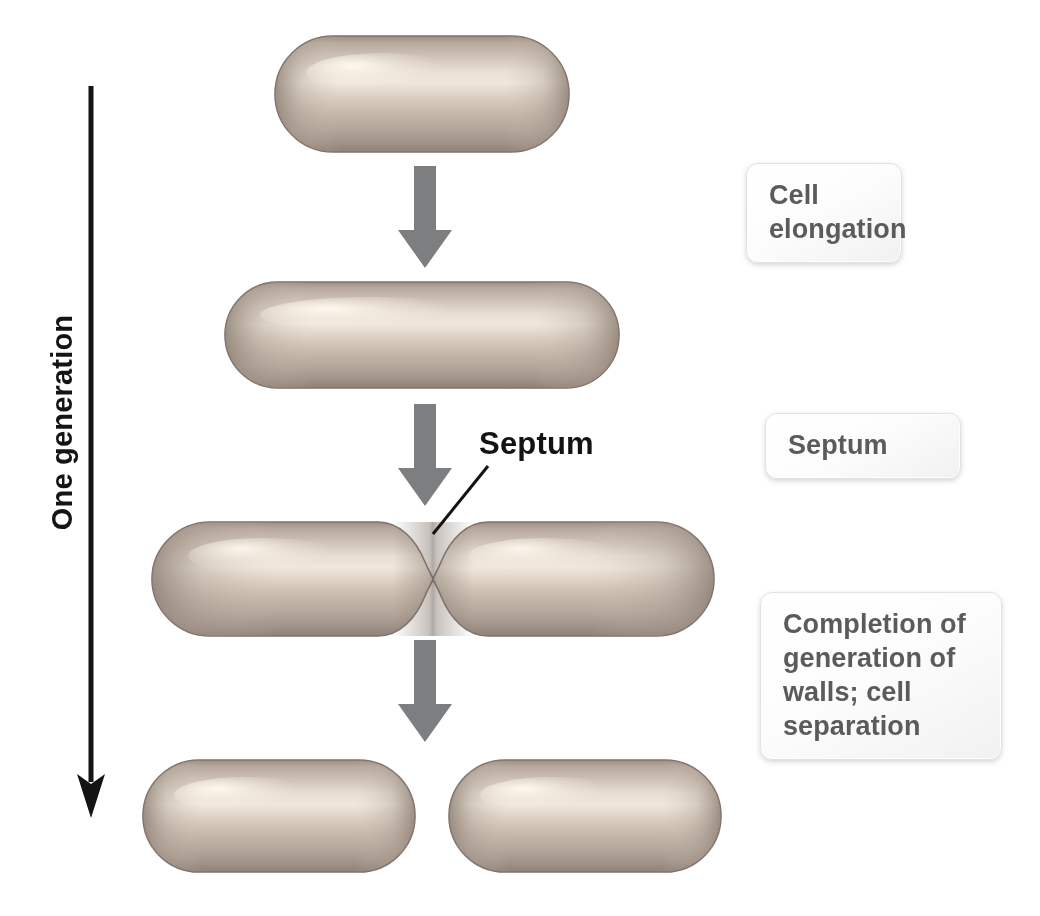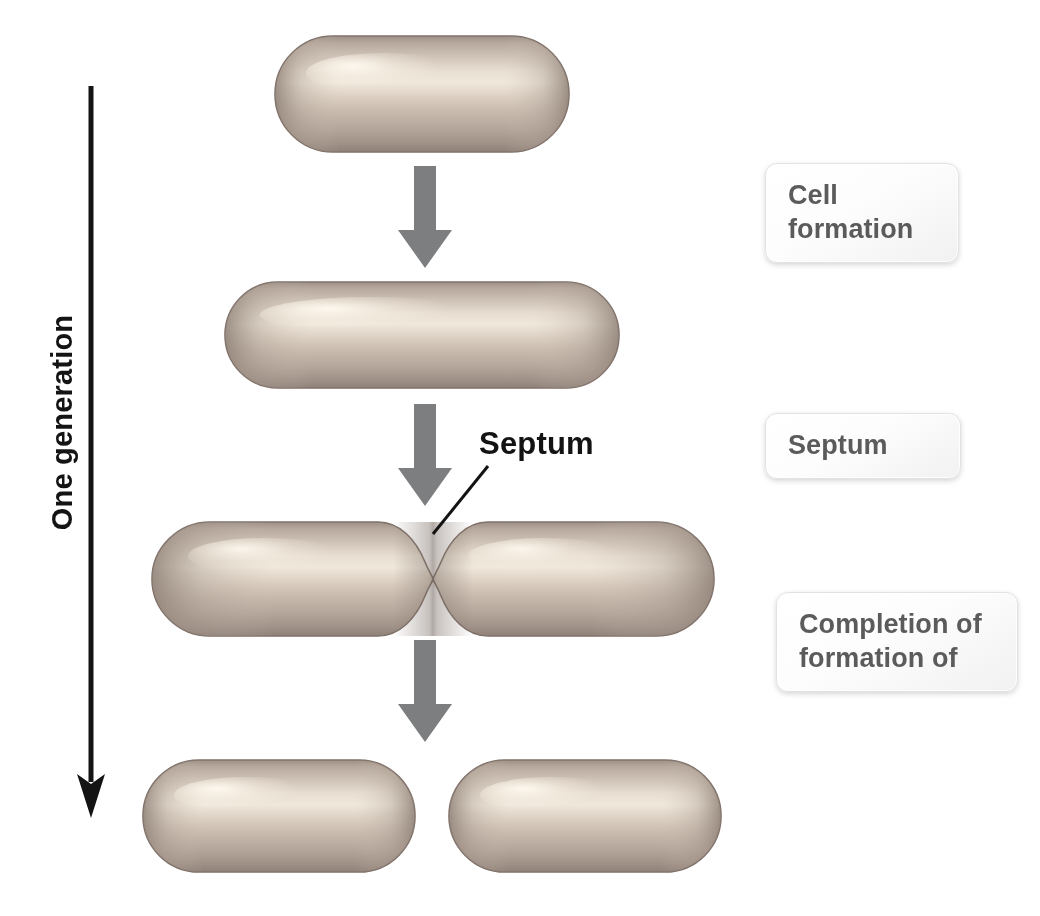--- a/index.html
+++ b/index.html
@@ -72,23 +72,23 @@
     border-radius: 12px;
     box-shadow: 0 2px 5px rgba(120,120,120,0.30),
                 0 0 0 1px rgba(255,255,255,0.85) inset;
     color: #5b5b5b;
     font-size: 27px;
     font-weight: bold;
     line-height: 1.26;
     letter-spacing: 0.1px;
     padding: 14px 18px 16px 22px;
   }
-  #callout-0 { left: 765px; top: 163px; width: 194px; }
+  #callout-0 { left: 746px; top: 163px; width: 156px; }
   #callout-1 { left: 765px; top: 413px; width: 196px; }
-  #callout-2 { left: 776px; top: 592px; width: 242px; }
+  #callout-2 { left: 760px; top: 592px; width: 242px; }
   .callout-line { display: block; }
 </style>
 </head>
 <body>
 
 <div id="diagram-root">
 
   <svg width="0" height="0" style="position:absolute">
     <defs>
       <linearGradient id="cellBody" x1="0" y1="0" x2="0" y2="1">
@@ -212,25 +212,27 @@
     <polygon points="24,0 46,0 46,64 62,64 35,102 8,64 24,64" fill="#7c7e80"></polygon>
   </svg>
 
   <svg class="leader-svg" viewBox="0 0 120 100">
     <line x1="33" y1="74" x2="88" y2="6" stroke="#131313" stroke-width="3"></line>
   </svg>
   <div class="septum-label">Septum</div>
 
   <div class="callout" id="callout-0">
     <span class="callout-line">Cell</span>
-    <span class="callout-line">formation</span>
+    <span class="callout-line">elongation</span>
   </div>
 
   <div class="callout" id="callout-1">
     <span class="callout-line">Septum</span>
   </div>
 
   <div class="callout" id="callout-2">
     <span class="callout-line">Completion of</span>
-    <span class="callout-line">formation of</span>
+    <span class="callout-line">generation of</span>
+    <span class="callout-line">walls; cell</span>
+    <span class="callout-line">separation</span>
   </div>
 
 </div>
 
 </body></html>

